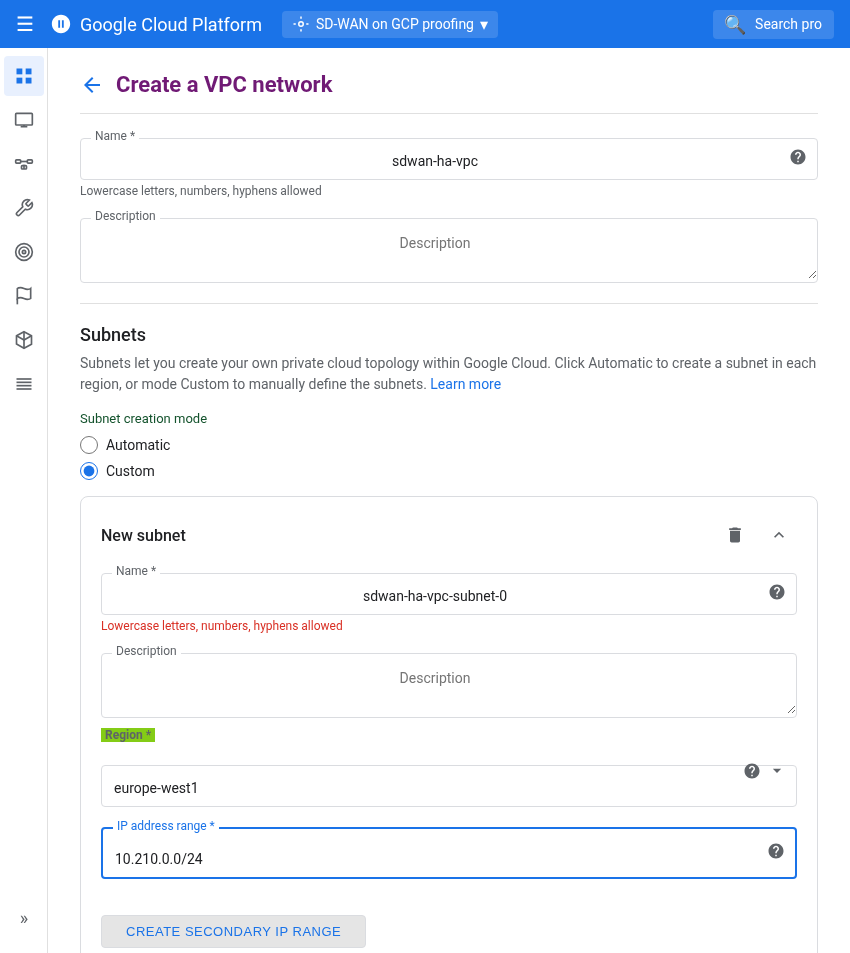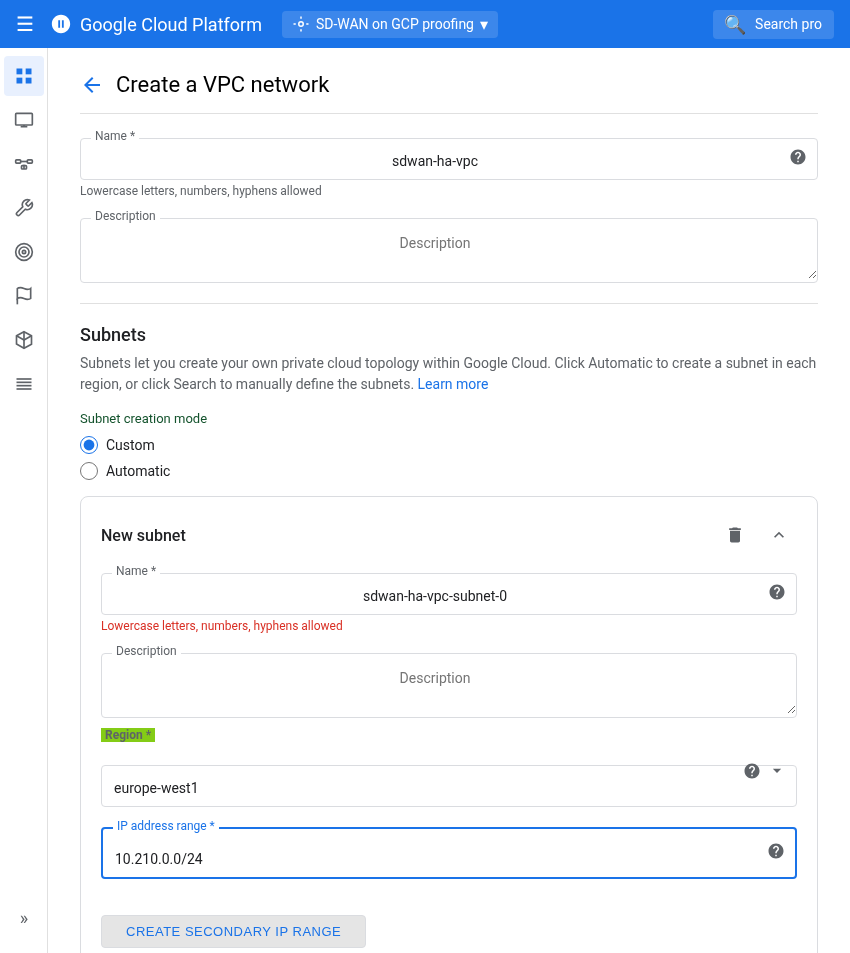--- a/index.html
+++ b/index.html
@@ -74,21 +74,21 @@
     }
     .back-button {
       color: #1a73e8;
       font-size: 20px;
       cursor: pointer;
       margin-right: 12px;
       text-decoration: none;
       display: flex;
       align-items: center;
     }
-    .page-title { font-size: 22px; font-weight: 400; color: #000000; }
+    .page-title { font-size: 22px; font-weight: 700; color: #701a75; }
 
     
     .form-section { margin-bottom: 20px; }
 
     .field-group { margin-bottom: 20px; }
     .field-hint {
       font-size: 12px;
       color: #5f6368;
       margin-top: 4px;
     }
@@ -403,33 +403,33 @@
       <span class="float-label" style="top:-10px">Description</span>
       <textarea placeholder="Description" style=""></textarea>
     </div>
   </div>
 
   <hr class="divider">
 
   <div class="form-section">
     <h2 class="section-title">Subnets</h2>
     <p class="section-desc">
-      <span>Subnets let you create your own private cloud topology within Google Cloud. Click Automatic to create a subnet in each region, or click Search to manually define the subnets. </span>
+      <span>Subnets let you create your own private cloud topology within Google Cloud. Click Automatic to create a subnet in each region, or mode Custom to manually define the subnets. </span>
       <a href="#">Learn more</a>
     </p>
 
     <div class="radio-group-label">Subnet creation mode</div>
 
+    <div class="radio-item">
+      <input type="radio" class="radio-input" name="subnet-mode" value="automatic" style="">
+      <label class="radio-label">Automatic</label>
+    </div>
     <div class="radio-item">
       <input type="radio" class="radio-input" name="subnet-mode" value="custom" checked="" style="">
       <label class="radio-label">Custom</label>
-    </div>
-    <div class="radio-item">
-      <input type="radio" class="radio-input" name="subnet-mode" value="automatic" style="">
-      <label class="radio-label">Automatic</label>
     </div>
 
     <div class="subnet-box">
       <div class="subnet-box-header">
         <span class="subnet-box-title">New subnet</span>
         <div class="subnet-box-actions">
           <button class="icon-button">
             <svg width="20" height="20" viewBox="0 0 24 24" fill="#5f6368">
                 <path d="M6 19c0 1.1.9 2 2 2h8c1.1 0 2-.9 2-2V7H6v12zM19 4h-3.5l-1-1h-5l-1 1H5v2h14V4z"></path>
               </svg>

